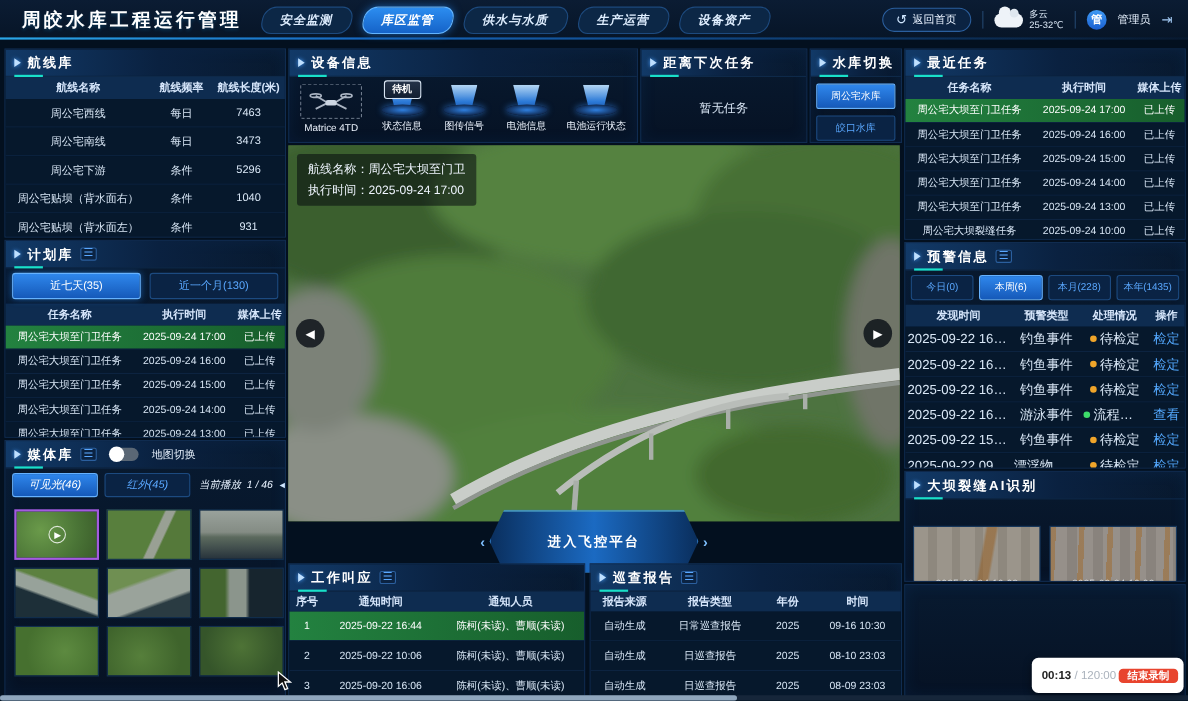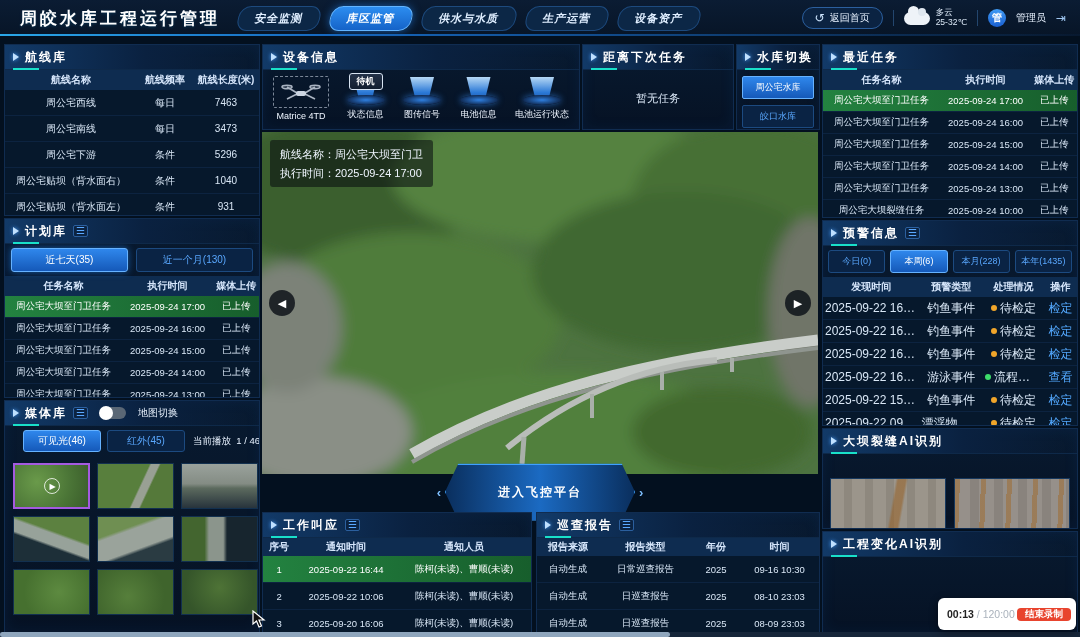--- a/index.html
+++ b/index.html
@@ -63,21 +63,21 @@
   .seg-tab.active{background:linear-gradient(180deg,#2f87ec,#1559b9);border-color:#66b2ff;color:#fff;
       box-shadow:0 0 7px #1e7ae0aa;}
   #plan-panel .t-head{height:20px;font-size:10px;}
   #plan-panel .t-row{height:21px;font-size:9.5px;}
   .pc0{flex:0 0 46%;} .pc1{flex:0 0 36%;} .pc2{flex:0 0 18%;}
   
   #media-panel{left:4px;top:400px;width:254px;height:231px;}
   .toggle{width:26px;height:12px;border-radius:7px;background:#5a6775;position:relative;margin-left:6px;cursor:pointer;}
   .toggle-knob{position:absolute;left:-1px;top:-1px;width:14px;height:14px;border-radius:50%;background:#fff;}
   .toggle-label{color:#e4eefa;font-size:10px;margin-left:6px;}
-  .media-bar{display:flex;align-items:center;gap:6px;padding:4px 18px;}
+  .media-bar{display:flex;align-items:center;gap:6px;padding:4px 6px;font-style:italic;}
   .media-tab{flex:0 0 76px;text-align:center;font-size:10px;padding:3px 0;border-radius:3px;cursor:pointer;
       background:#0a2344;border:1px solid #1c4a80;color:#5aa8ff;}
   .media-tab.active{background:linear-gradient(180deg,#2f87ec,#1559b9);border-color:#66b2ff;color:#fff;}
   .playing{color:#e8f2ff;font-size:9.5px;margin-left:2px;white-space:nowrap;}
   .mini-arrow{color:#cfe6ff;font-size:9px;cursor:pointer;}
   .thumb-grid{display:grid;grid-template-columns:repeat(3,77px);gap:7px;padding:7px 8px;}
   .thumb{width:77px;height:46px;border:1px solid #12304f;box-sizing:border-box;position:relative;cursor:pointer;}
   .thumb.selected{border:2px solid #a45ae0;}
   .play-ic{position:absolute;left:50%;top:50%;transform:translate(-50%,-50%);width:16px;height:16px;
       border:1px solid #ffffffcc;border-radius:50%;color:#fff;font-size:8px;display:flex;align-items:center;
@@ -616,24 +616,20 @@
       <div class="ai-img crack-0">
         <div class="ai-ts">2025-09-24 10:08</div>
       </div>
       <div class="ai-img crack-1">
         <div class="ai-ts">2025-09-24 10:09</div>
       </div>
     </div>
 </div>
 
 <div class="panel" id="change-panel">
-  <div class="p-head">
-    <span class="arrow-ic"></span>
-    <span class="p-title">工程变化AI识别</span>
-  </div>
 </div>
 
 <div id="recording">
   <div class="rec-time">
     <span>00:13</span> <span class="rec-total"><span>/</span> <span>120:00</span></span>
   </div>
   <div class="rec-stop">结束录制</div>
 </div>
 
 <div class="h-scroll">

